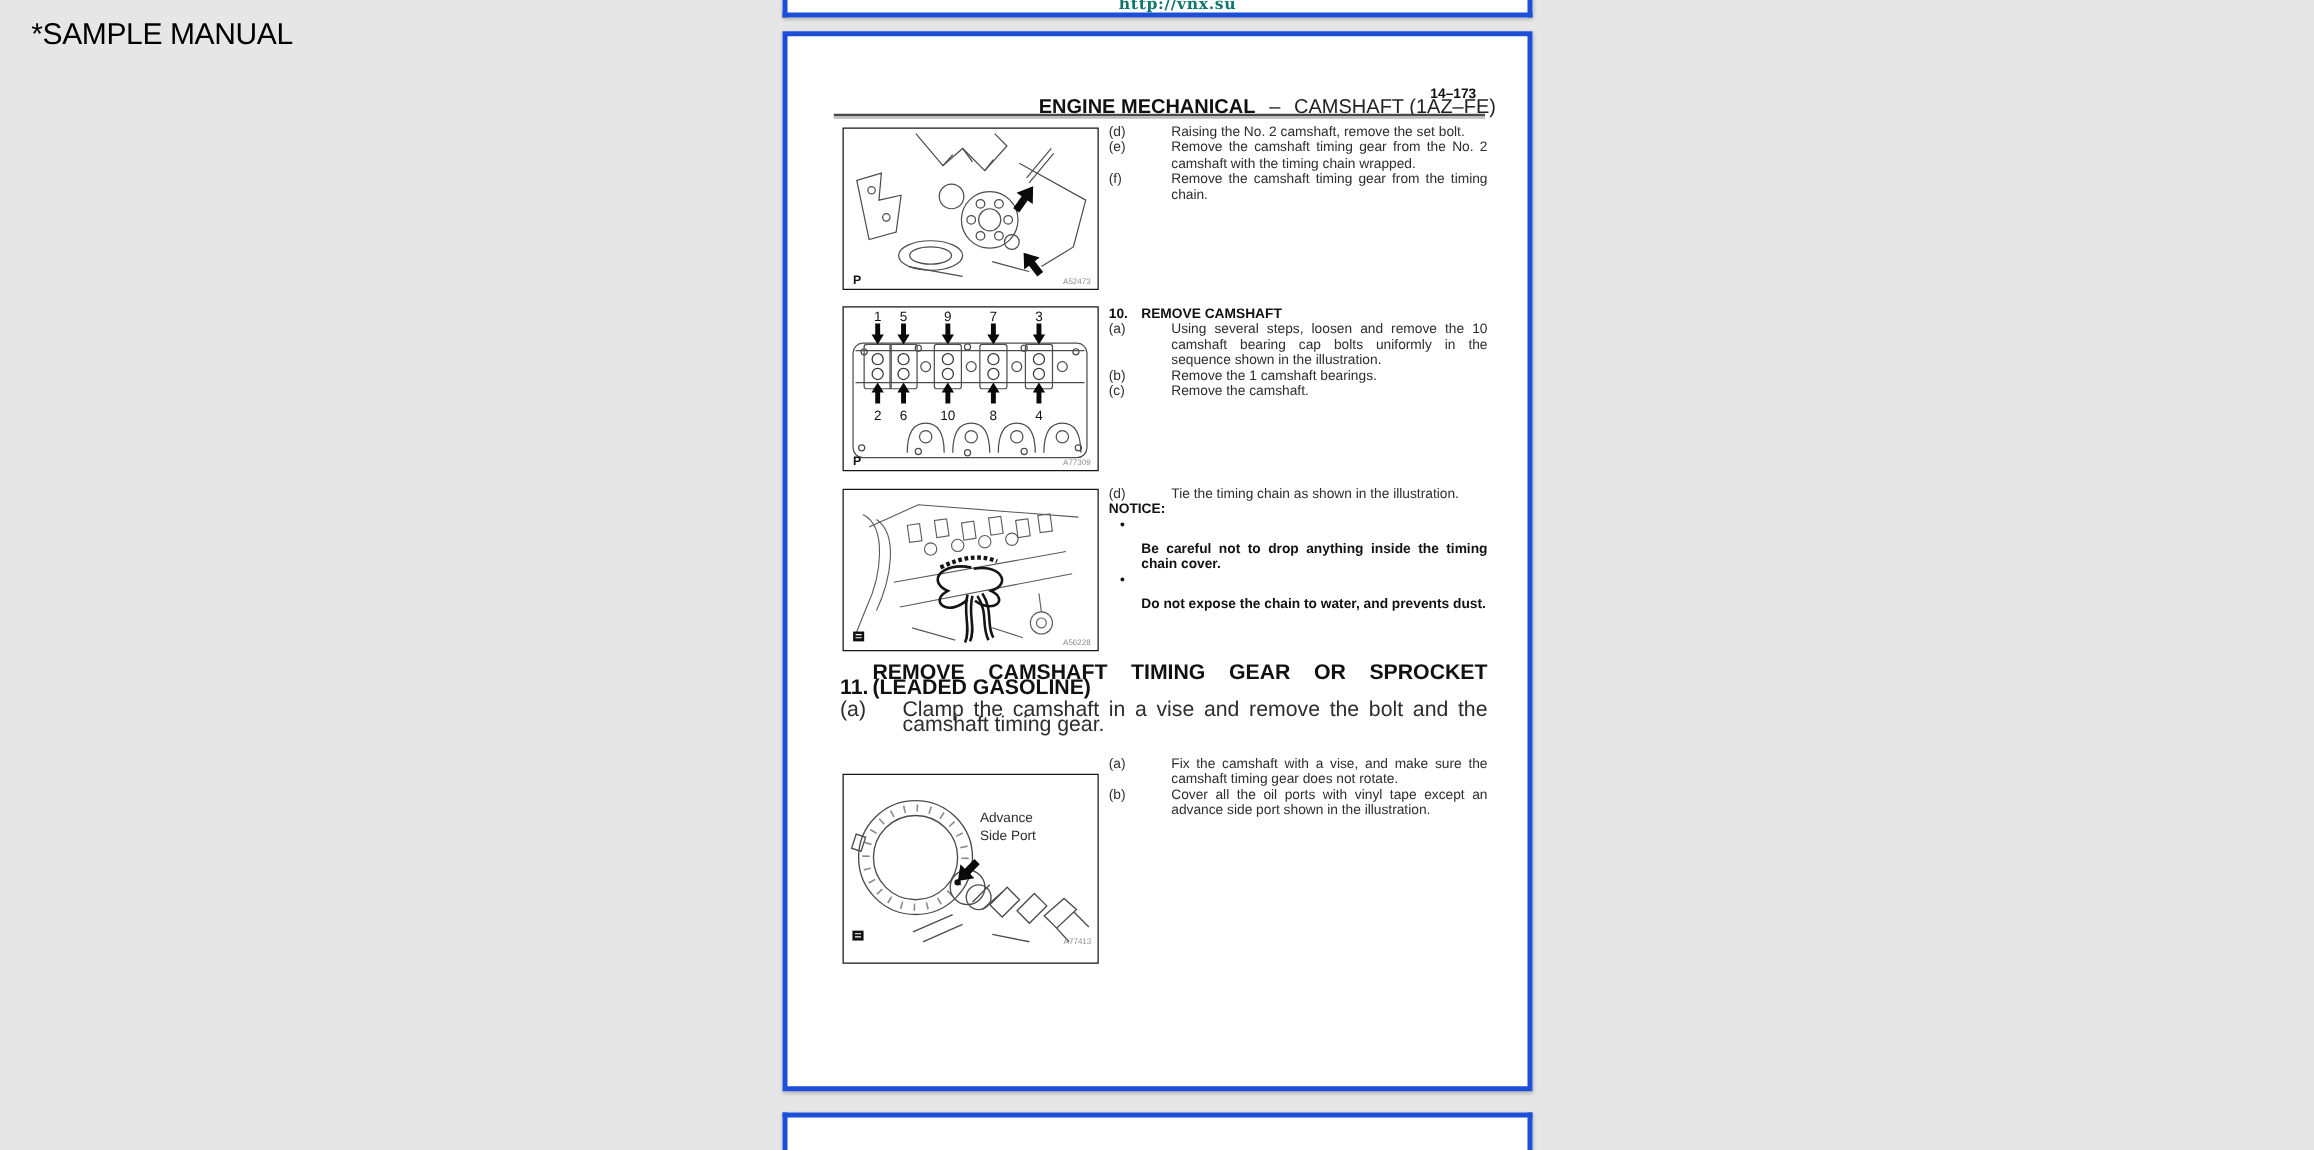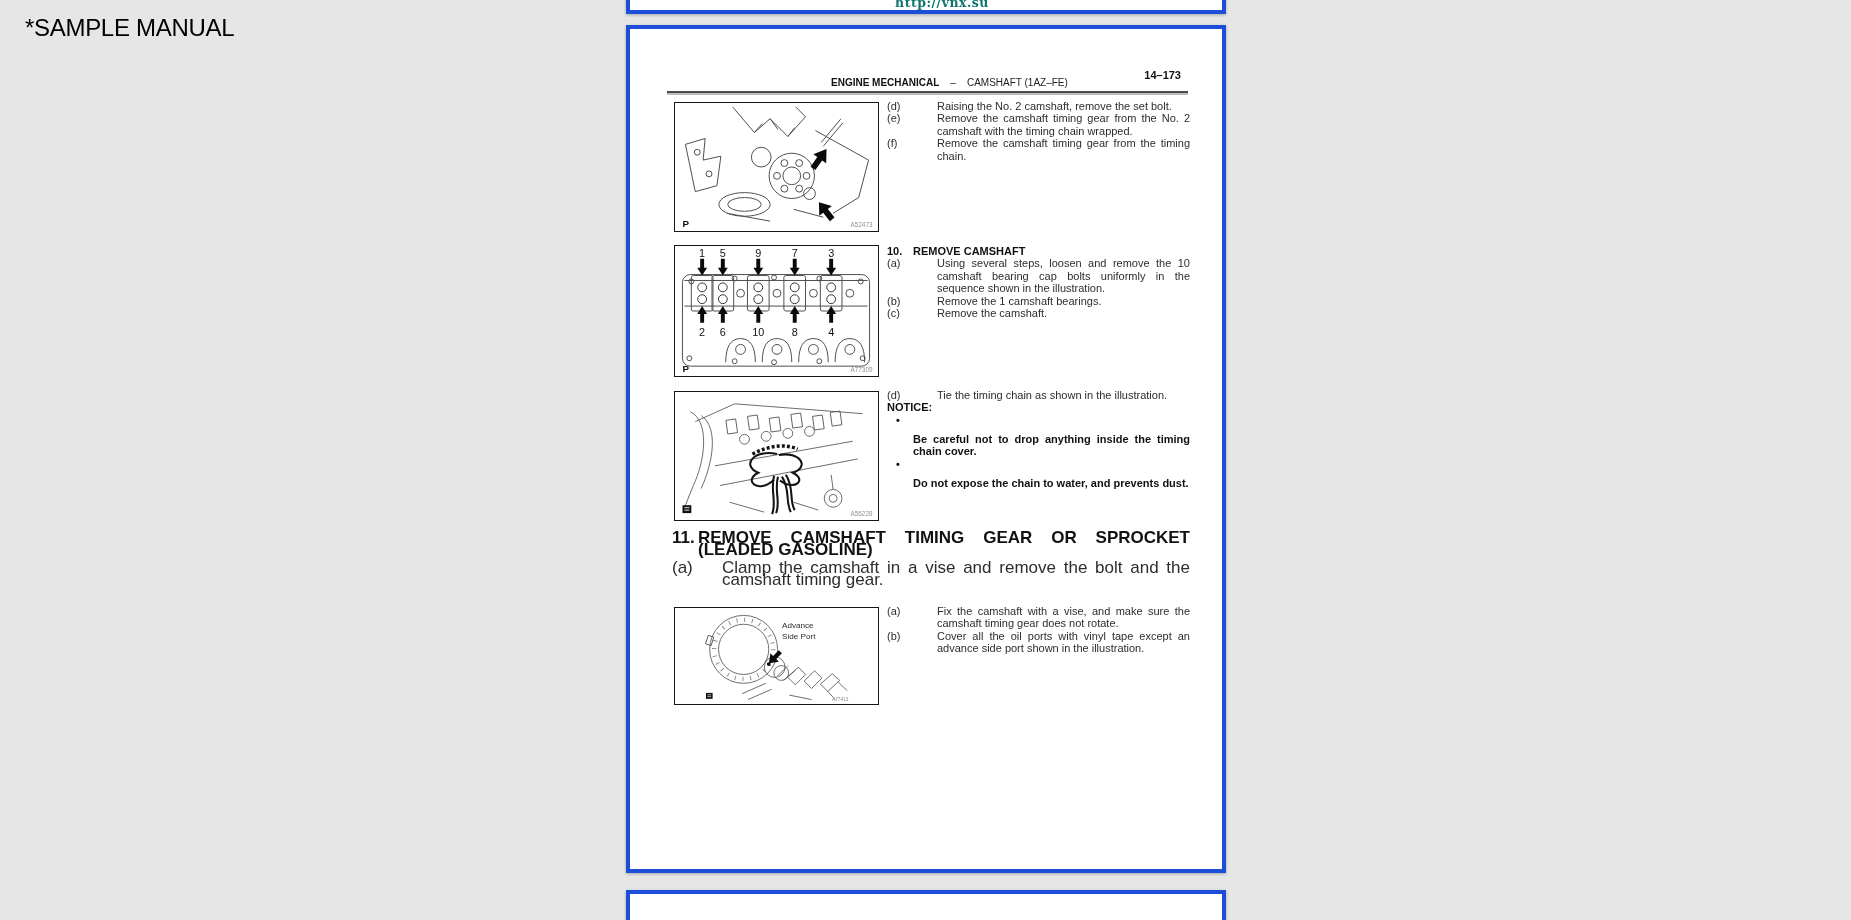--- a/index.html
+++ b/index.html
@@ -16,45 +16,45 @@
   .sheet.main { top:25px; height:848px; }
   .sheet.next { top:890px; height:32px; border-bottom:none; }
 
   .watermark { position:absolute; left:0; right:0; bottom:0; text-align:center;
                font-family:"DejaVu Serif", serif; font-weight:bold; font-size:12.5px;
                color:#0f766e; letter-spacing:.5px; line-height:14px;margin-left:32px; }
 
   
   .pagenum { position:absolute; top:40px; right:41px; font-size:11px; font-weight:bold; color:#111; }
 
-  .runhead { position:absolute; left:201px; top:48px; font-size:10px; color:#222; white-space:nowrap; }
+  .runhead { position:absolute; left:201px; top:48px; font-size:16px; color:#222; white-space:nowrap; }
   .runhead .rh-b { font-weight:bold; color:#111; }
   .runhead .rh-d { display:inline-block; margin:0 11px; }
 
   .rule { position:absolute; left:37px; top:62px; width:521px; height:4px;
           background:linear-gradient(#4a4a4a 0 52%, #bdbdbd 52% 100%); }
 
   .fig { position:absolute; left:44px; width:205px; background:#fff; border:1px solid #161616; }
   #fig1 { top:73px;  height:130px; }
   #fig2 { top:216px; height:132px; }
   #fig3 { top:362px; height:130px; }
-  #fig4 { top:578px; height:98px; }
+  #fig4 { top:590px; height:152px; }
   .fig svg { display:block; width:100%; height:100%; }
   .fig text { font-family:"Liberation Sans", sans-serif; }
 
   .tcol { position:absolute; left:257px; width:303px; font-size:11px; line-height:12.4px; color:#2d2d2d; }
   #b1 { top:71px; } #b2 { top:216px; } #b3 { top:360px; } #b5 { top:576px; }
   .twide { position:absolute; left:42px; width:518px; font-size:17px; line-height:12.4px; color:#2d2d2d; }
   #b4 { top:503px; }
 
   .item { display:flex; }
   .item .lbl { flex:0 0 26px; }
   .item .txt { flex:1; text-align:justify;padding-left:24px; }
 
-  .head { display:flex; font-weight:bold; color:#111; }
+  .head { display:flex; font-weight:bold; color:#111;align-items:flex-end; }
   .head .num { flex:0 0 26px; }
   .head .ttl { flex:1; text-align:justify; }
 
   .notice-title { font-weight:bold; color:#111; }
   .notice { display:flex; font-weight:bold; color:#111; }
   .notice .blt { flex:0 0 26px; padding-left:9px; }
   .notice .txt { flex:1; text-align:justify;margin-top:19px; }
 
   .gap5 { height:5px; }
 </style>

